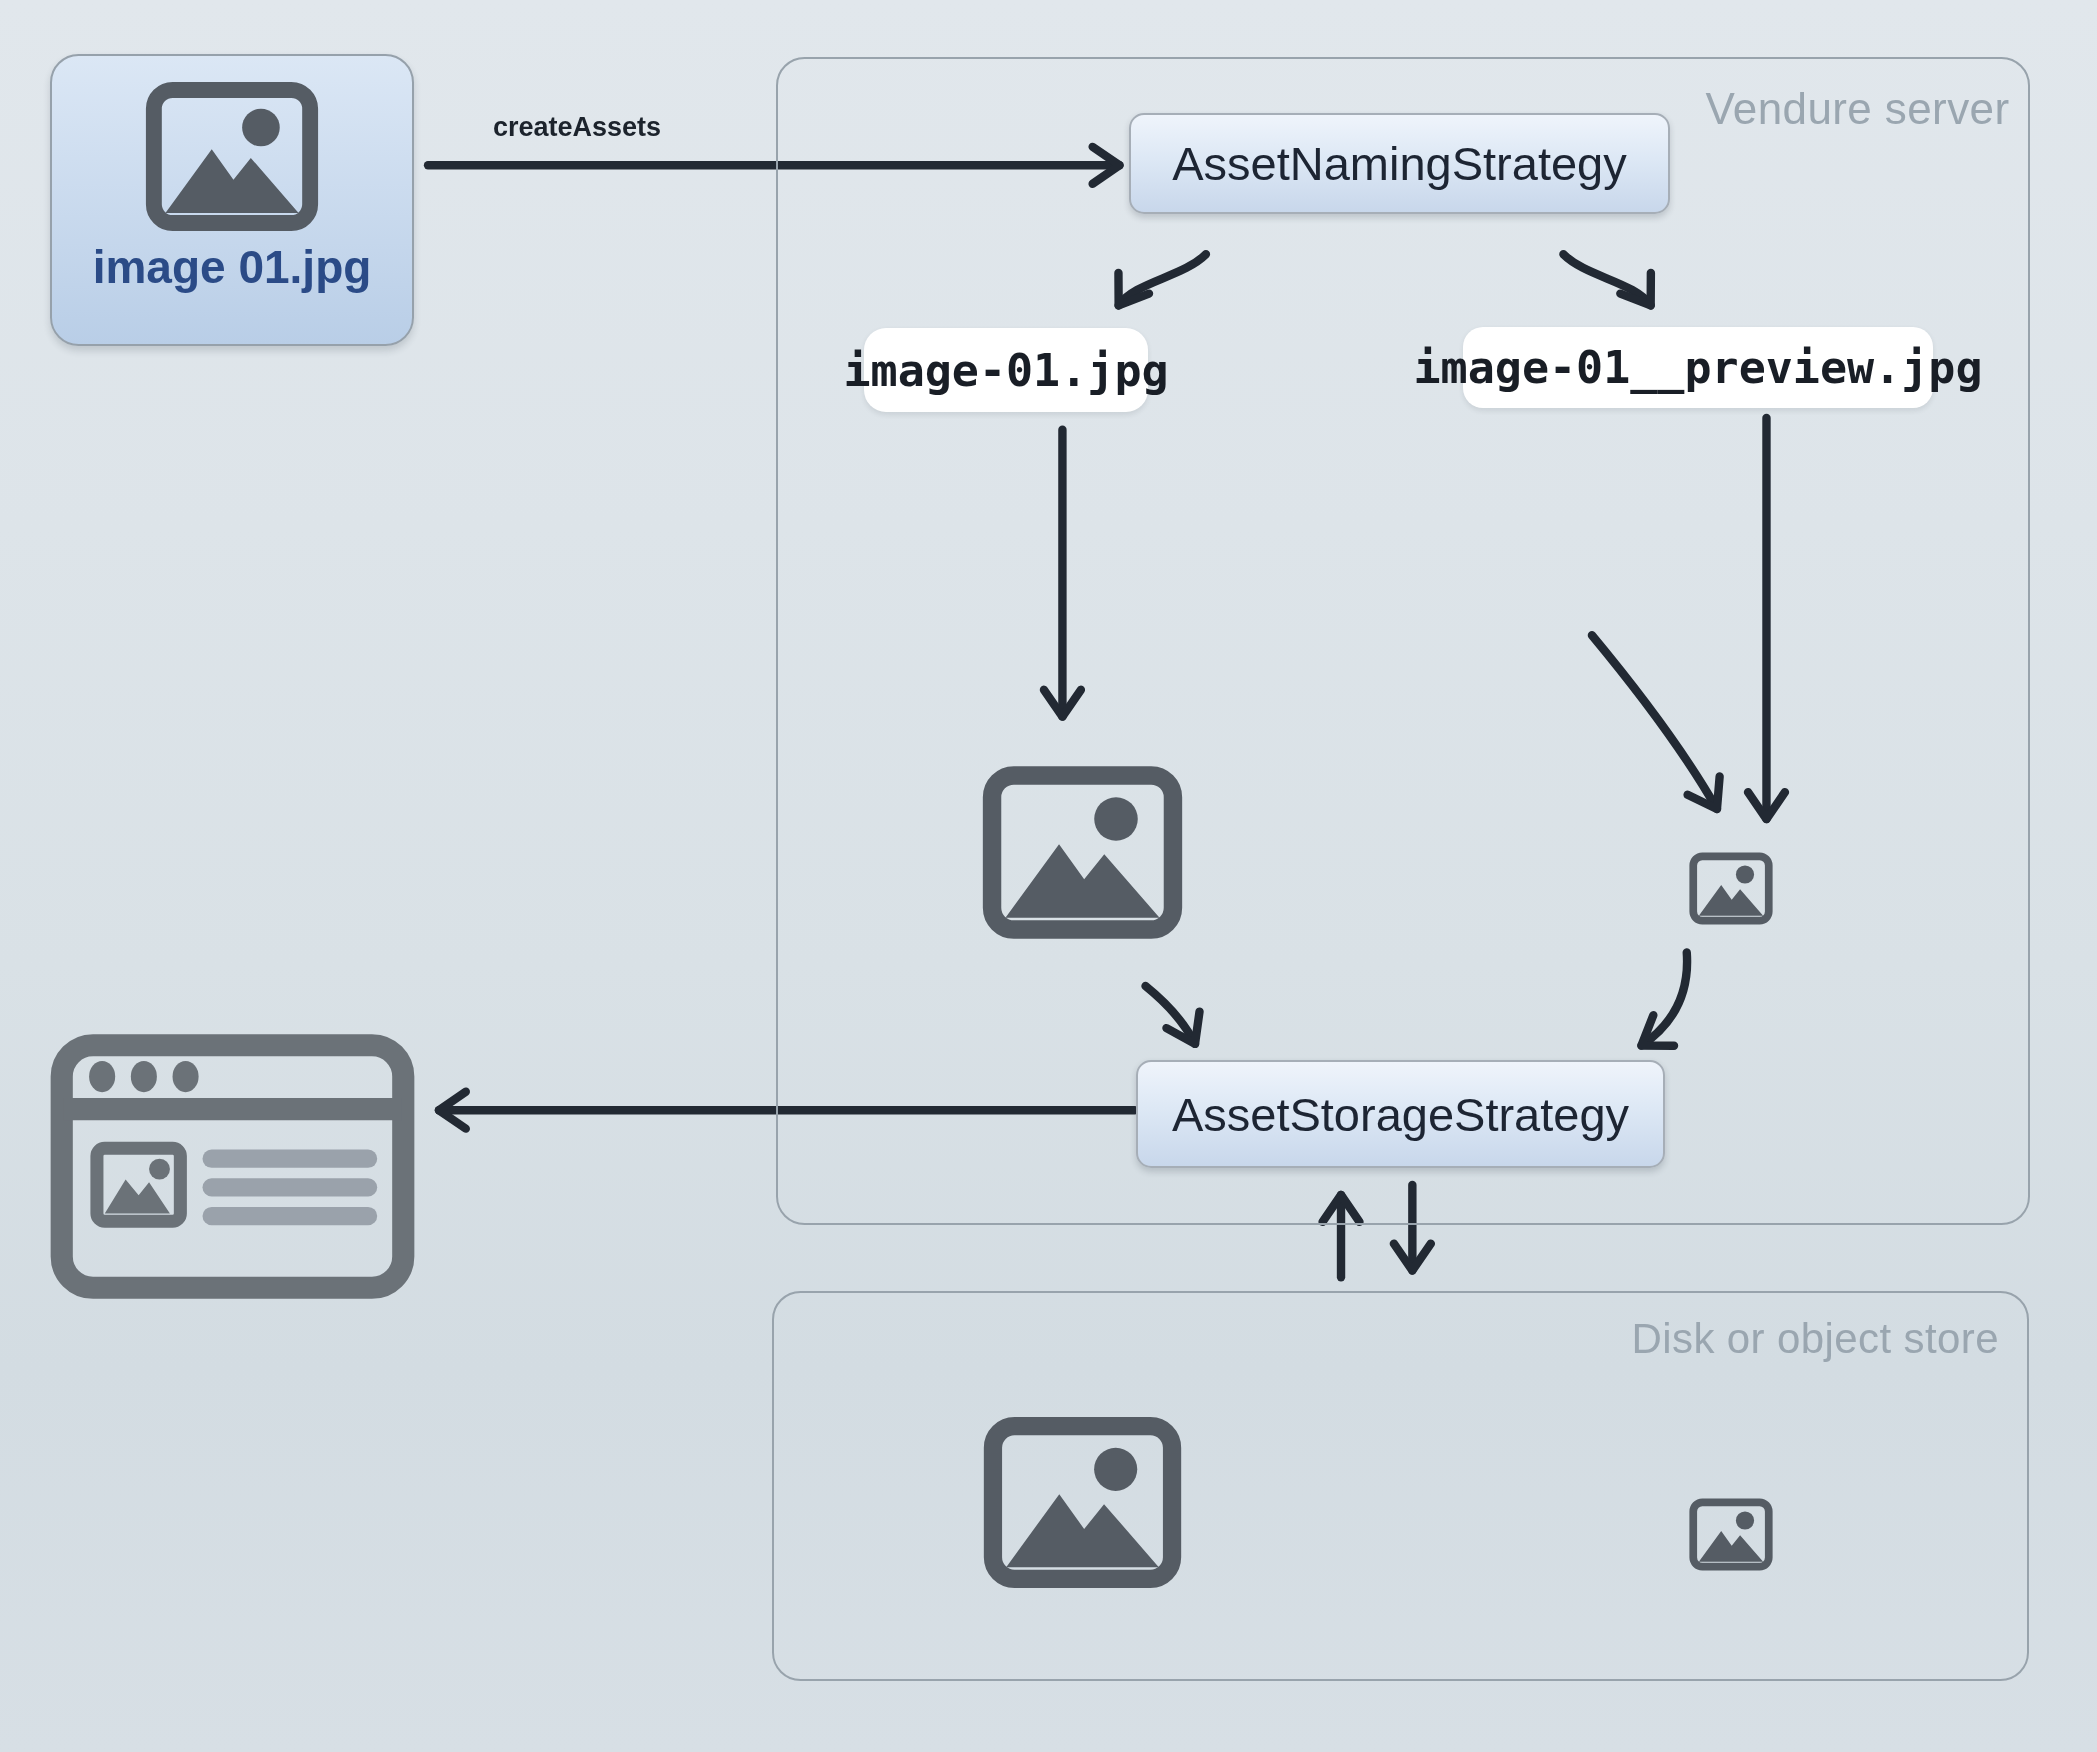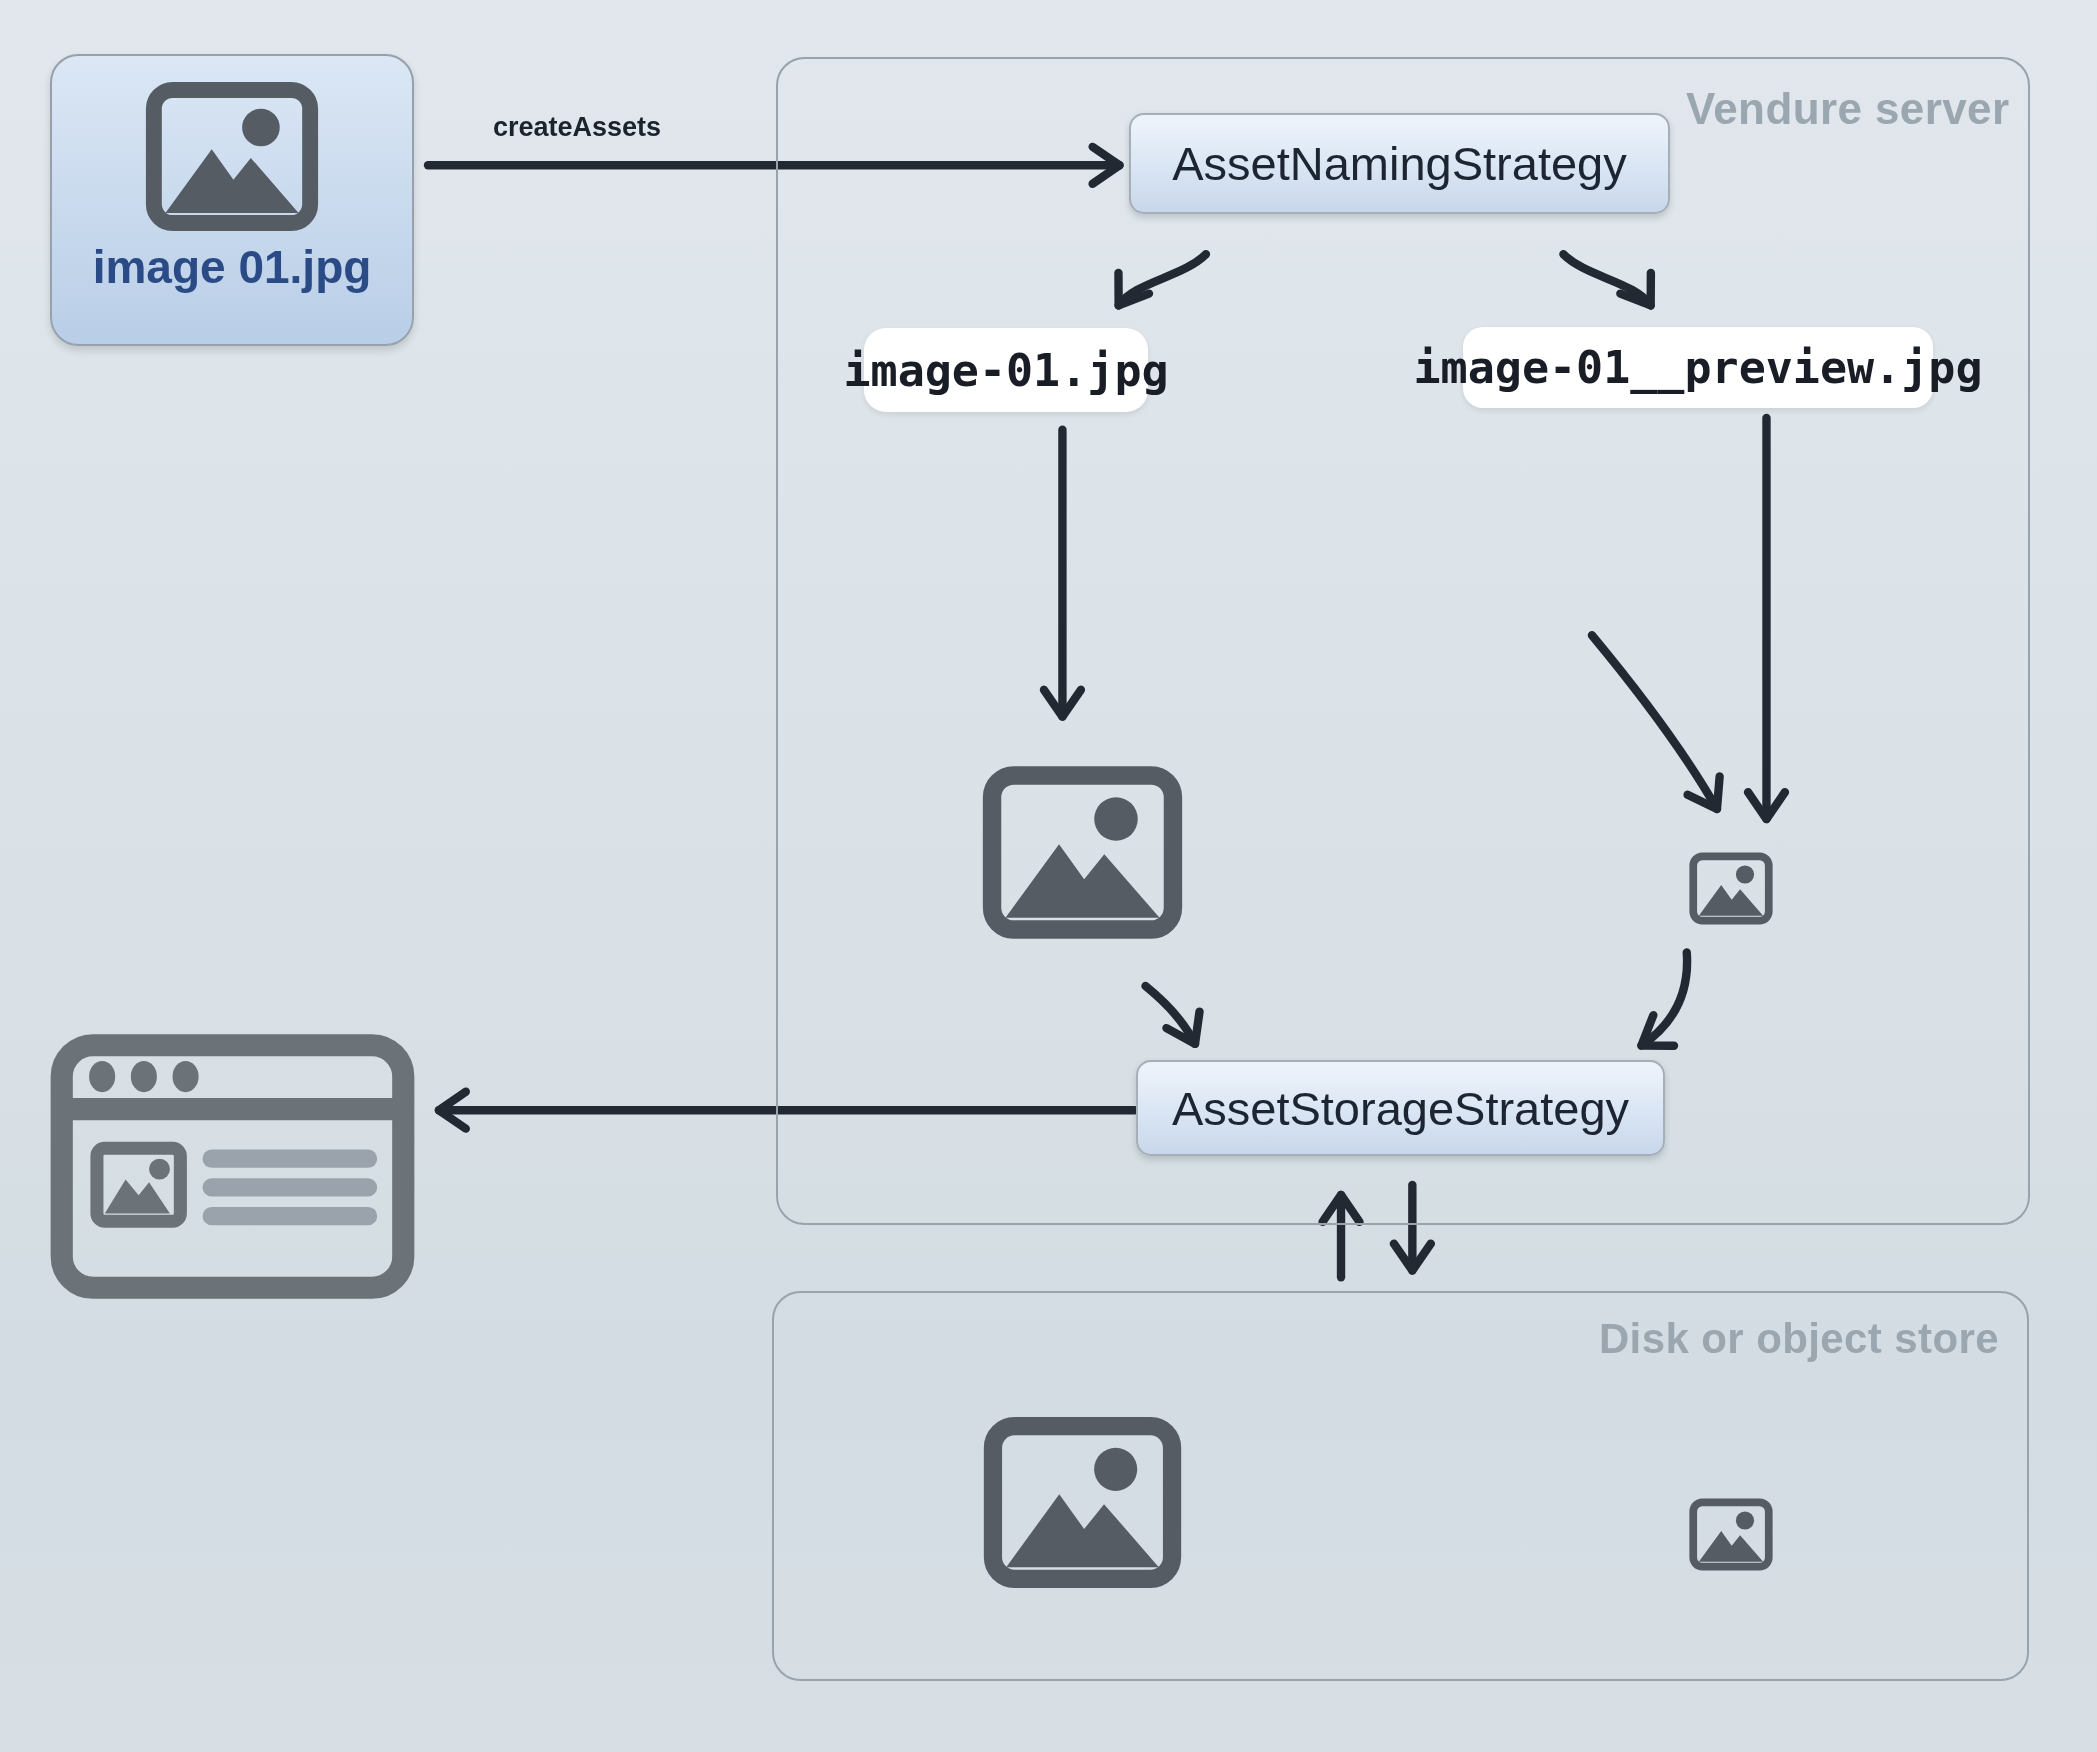--- a/index.html
+++ b/index.html
@@ -19,21 +19,21 @@
   }
   .abs{position:absolute;}
   svg.overlay{position:absolute; left:0; top:0; width:2098px; height:1753px; pointer-events:none;}
   .arrow{fill:none; stroke:var(--arrow); stroke-width:10; stroke-linecap:round; stroke-linejoin:round;}
   .head{fill:none; stroke:var(--arrow); stroke-width:10; stroke-linecap:round; stroke-linejoin:round;}
 
   .container{
     border:2.5px solid var(--container-border); border-radius:28.5px; background:transparent; box-sizing:border-box;
   }
   .container-title{
-    position:absolute; font-weight:bold; color:var(--container-title); letter-spacing:0.4px; white-space:nowrap;
+    position:absolute; font-weight:normal; color:var(--container-title); letter-spacing:0.4px; white-space:nowrap;
   }
   .strategy-box{
     display:flex; align-items:center; justify-content:center; box-sizing:border-box;
     border:2.5px solid var(--box-border); border-radius:15px;
     background:linear-gradient(180deg,var(--box-fill-top) 0%,var(--box-fill-mid) 45%,var(--box-fill-bottom) 100%);
     box-shadow:0 3.4px 5.9px rgba(40,50,60,.18);
     font-weight:normal; font-size:47px; color:var(--box-text); white-space:nowrap;
   }
   .chip{
     display:flex; align-items:center; justify-content:center; box-sizing:border-box;
@@ -118,21 +118,21 @@
     <div class="container-title" style="right:18.5px; top:25px; font-size:44px;">Vendure server</div>
   </div>
 
   <div class="abs container" style="left:772px; top:1291px; width:1257px; height:390px;">
     <div class="container-title" style="right:28px; top:22px; font-size:42px;margin-left:20px;">Disk or object store</div>
   </div>
 
   <div class="abs strategy-box" style="left:1129px; top:113px; width:541px; height:101px;">AssetNamingStrategy</div>
 
 
-  <div class="abs strategy-box" style="left:1136px; top:1060px; width:529px; height:96px;">AssetStorageStrategy</div>
+  <div class="abs strategy-box" style="left:1136px; top:1060px; width:529px; height:108px;">AssetStorageStrategy</div>
 
   <div class="abs chip" style="left:864px; top:328px; width:284px; height:84px;">image-01.jpg</div>
 
   <div class="abs chip" style="left:1463px; top:327px; width:470px; height:81px; border-radius:20px;">image-01__preview.jpg</div>
 
   <svg class="abs pic-icon" style="left:982px; top:765px;" width="201" height="175" viewBox="0 0 240 208">
       <use href="#pic"></use>
     </svg>
 
   <svg class="abs pic-icon" style="left:1689px; top:852px;" width="84" height="73" viewBox="0 0 100 87">

